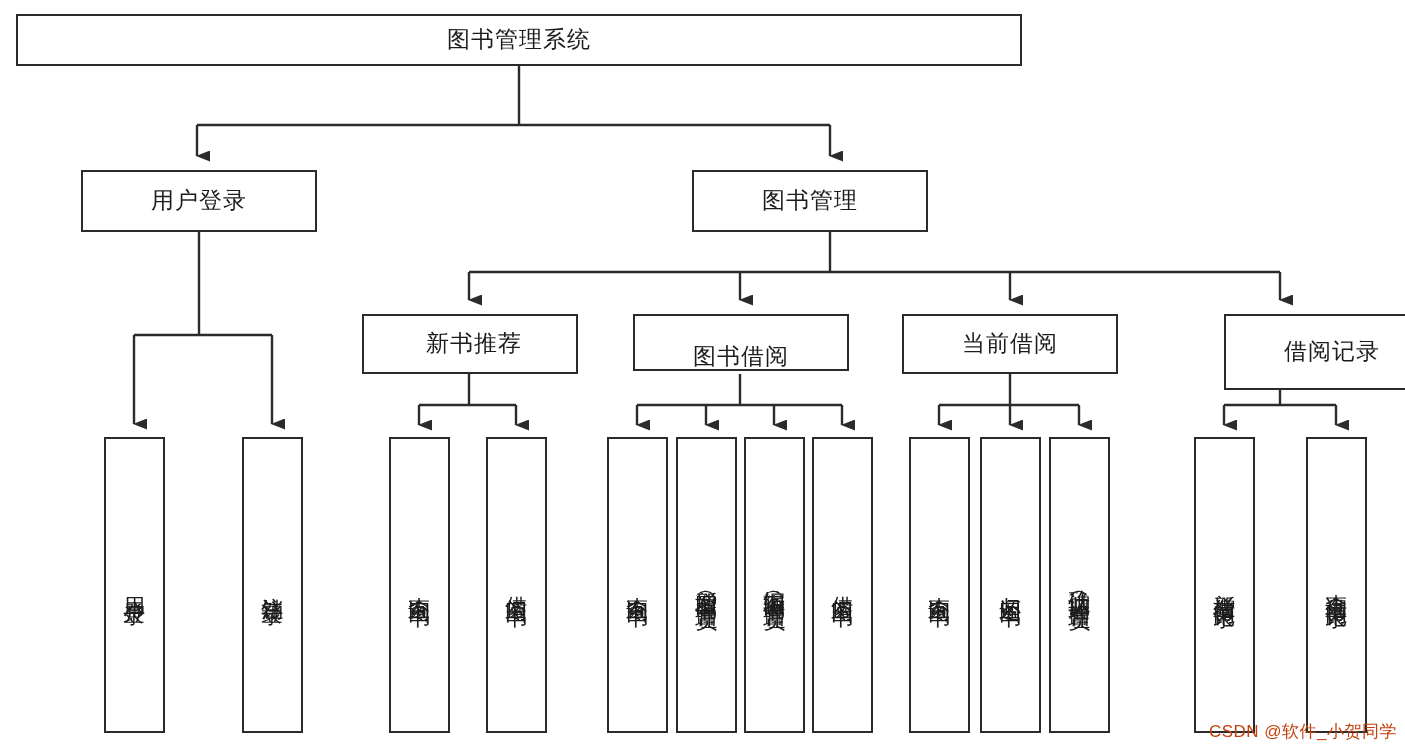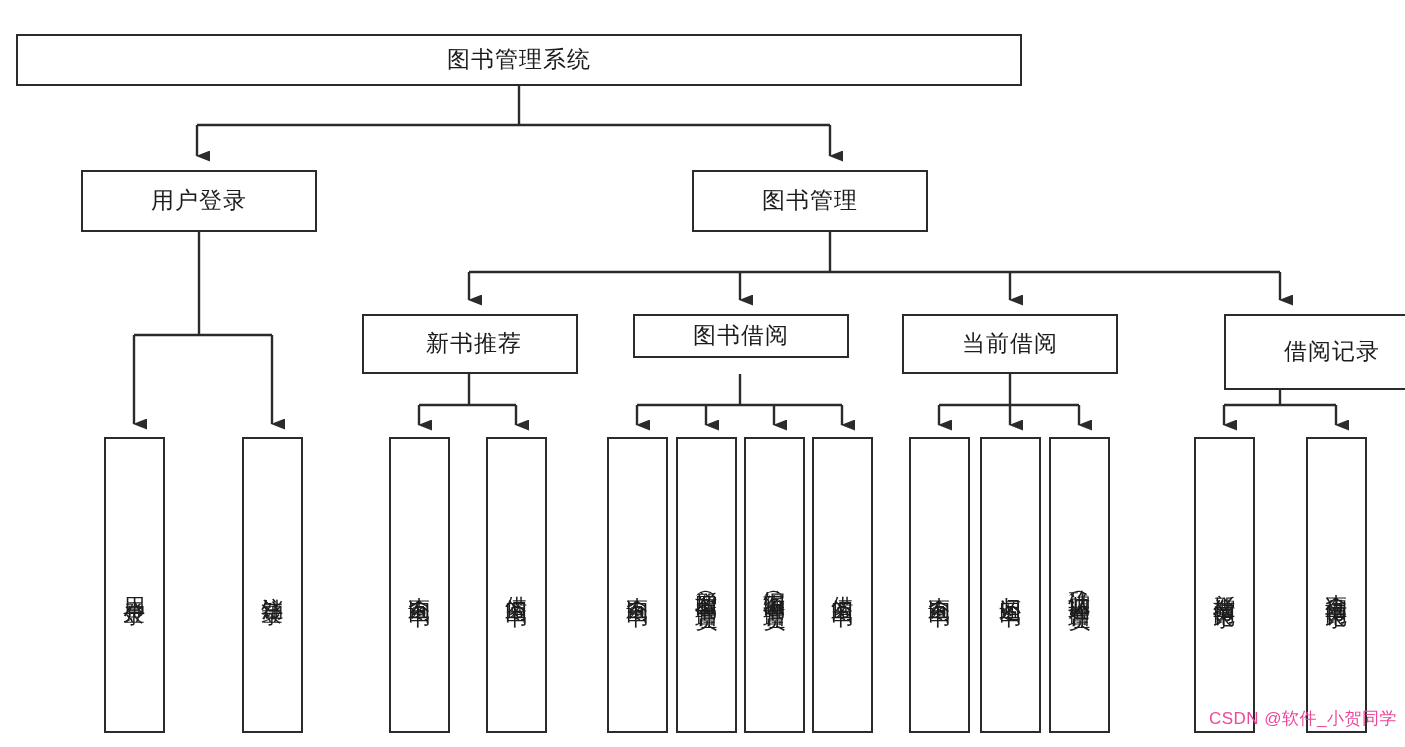--- a/index.html
+++ b/index.html
@@ -53,23 +53,23 @@
     text-orientation: upright;
     font-size: 22px;
     line-height: 1.25;
     letter-spacing: 3px;
     white-space: nowrap;
     color: #1c1c1c;
   }
   .watermark {
     position: absolute;
     right: 8px;
-    bottom: 17px;
+    bottom: 4px;
     font-size: 17px;
-    color: #ec4899;
+    color: #c2410c;
     letter-spacing: 0.5px;
     white-space: nowrap;
     user-select: none;
   }
 </style>
 </head>
 <body>
 
 <div id="canvas">
 
@@ -116,37 +116,37 @@
       <path d="M 1010 405 L 1010 425" marker-end="url(#arrow)"></path>
       <path d="M 1079 405 L 1079 425" marker-end="url(#arrow)"></path>
 
       <path d="M 1280 374 L 1280 405"></path>
       <path d="M 1224 405 L 1336 405"></path>
       <path d="M 1224 405 L 1224 425" marker-end="url(#arrow)"></path>
       <path d="M 1336 405 L 1336 425" marker-end="url(#arrow)"></path>
     </g>
   </svg>
 
-  <div class="node horizontal root" style="left:16px; top:14px; width:1006px; height:52px;margin-top:20px;">
+  <div class="node horizontal root" style="left:16px; top:14px; width:1006px; height:52px;">
     <span>图书管理系统</span>
   </div>
 
   <div class="node horizontal" style="left:81px; top:170px; width:236px; height:62px;">
     <span>用户登录</span>
   </div>
 
   <div class="node horizontal" style="left:692px; top:170px; width:236px; height:62px;">
     <span>图书管理</span>
   </div>
 
   <div class="node horizontal" style="left:362px; top:314px; width:216px; height:60px;padding-left:8px;">
     <span>新书推荐</span>
   </div>
 
-  <div class="node horizontal" style="left:633px; top:314px; width:216px; height:44px;">
+  <div class="node horizontal" style="left:633px; top:314px; width:216px; height:57px;align-items:flex-end;">
     <span>图书借阅</span>
   </div>
 
   <div class="node horizontal" style="left:902px; top:314px; width:216px; height:60px;">
     <span>当前借阅</span>
   </div>
 
   <div class="node horizontal" style="left:1224px; top:314px; width:216px; height:76px;">
     <span>借阅记录</span>
   </div>

